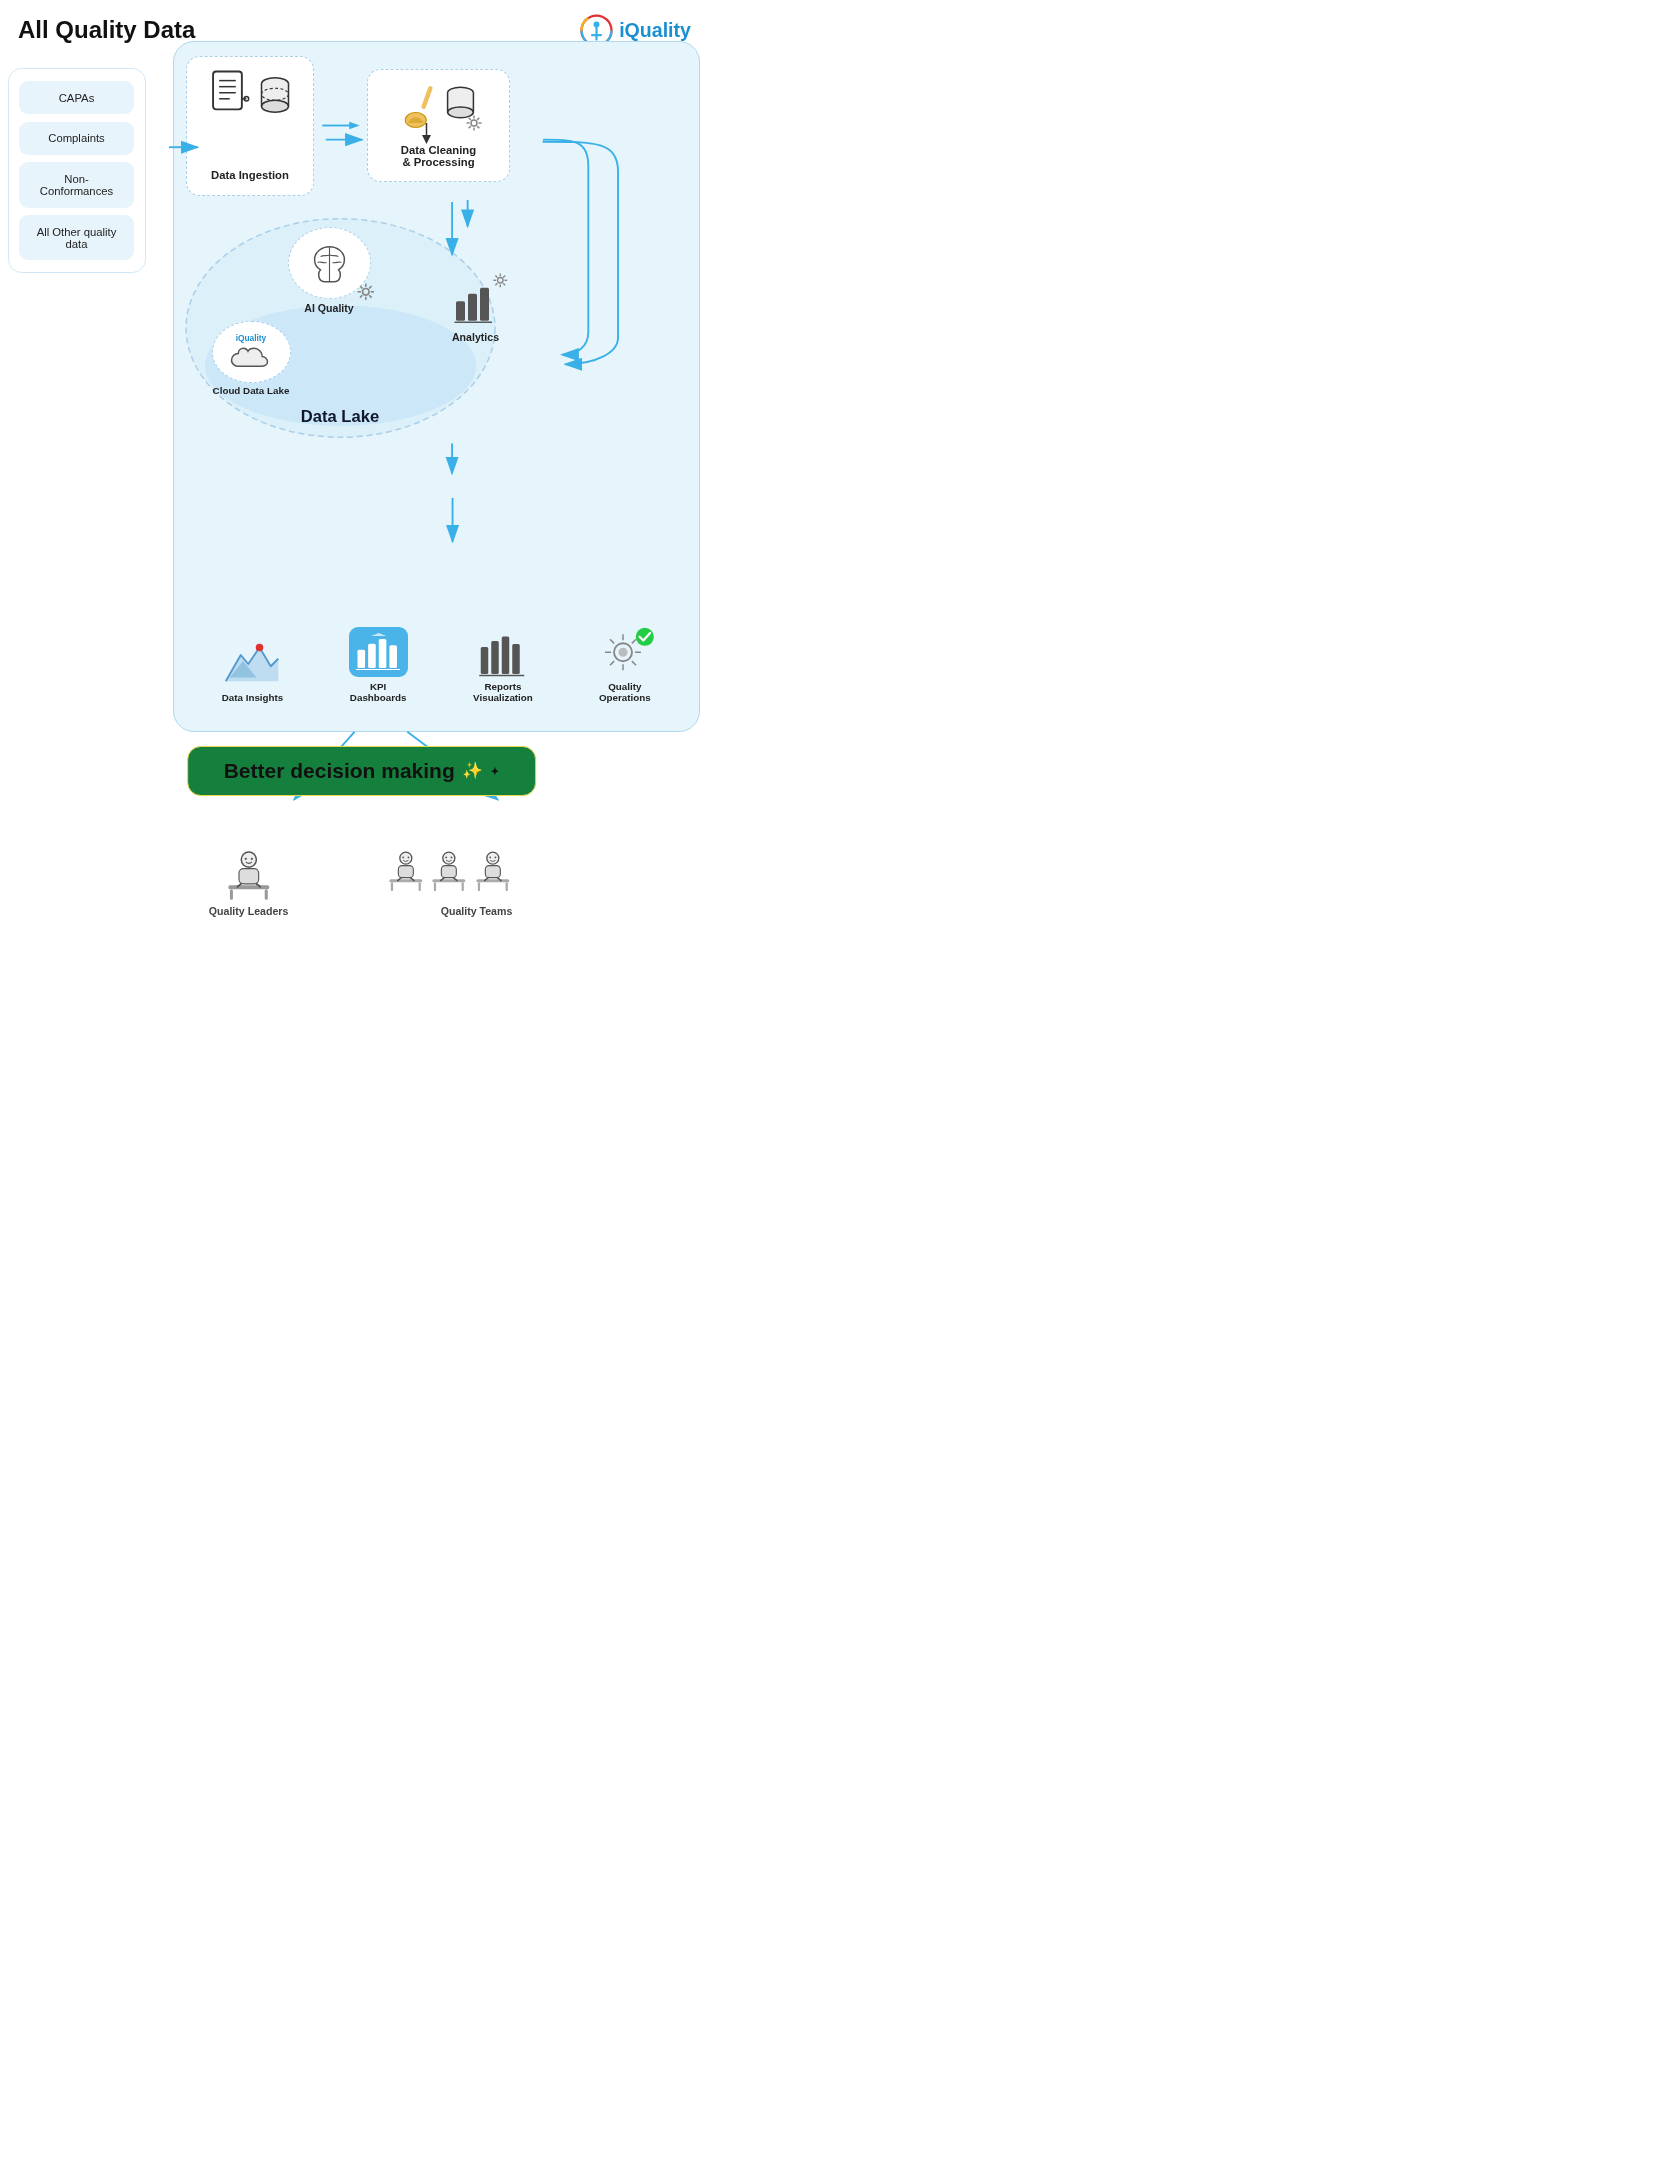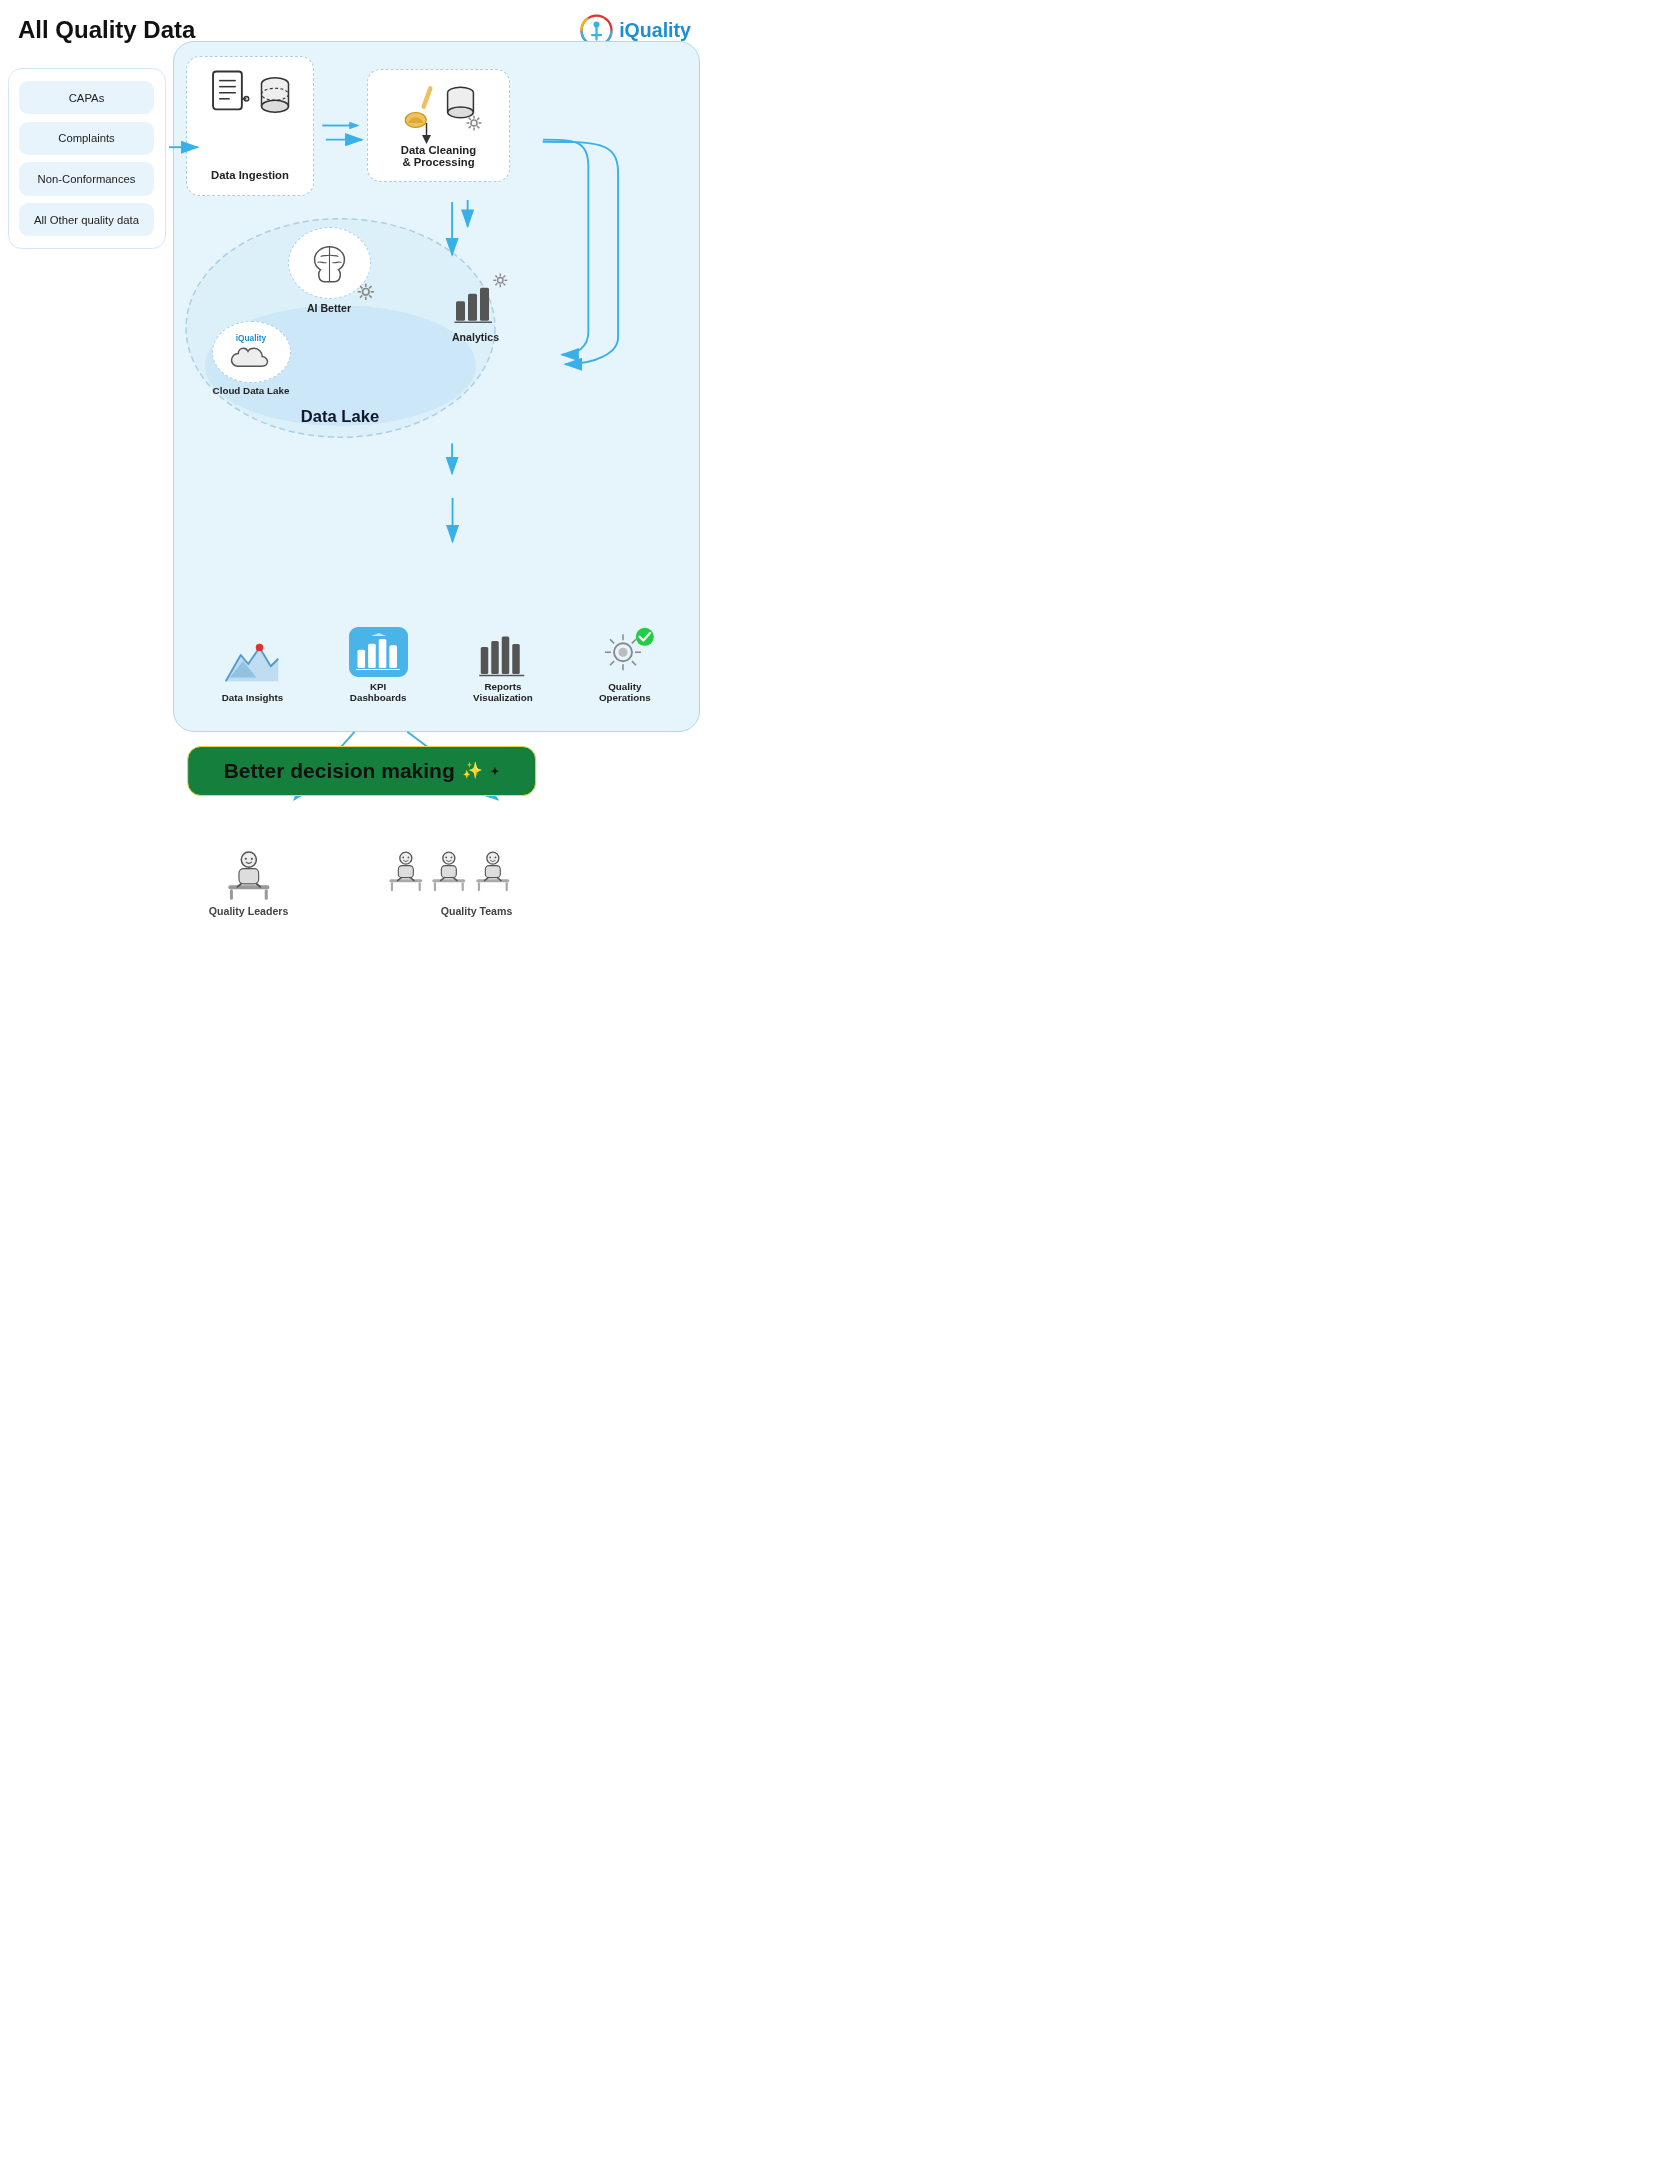--- a/index.html
+++ b/index.html
@@ -38,21 +38,21 @@
       font-size: 19.6px;
       font-weight: 700;
       color: #1a8fd1;
     }
 
     
     .left-panel {
       position: absolute;
       left: 7.5px;
       top: 68px;
-      width: 158px;
+      width: 138px;
       background: #fff;
       border-radius: 13.6px;
       border: 1.1px solid #d0e8f7;
       padding: 12px 10.6px;
       display: flex;
       flex-direction: column;
       gap: 7.5px;
       z-index: 10;
     }
     .left-item {
@@ -274,21 +274,21 @@
                 <line x1="12" y1="18" x2="12" y2="22"></line>
               <line x1="2" y1="12" x2="6" y2="12"></line>
                 <line x1="18" y1="12" x2="22" y2="12"></line>
               <line x1="4.9" y1="4.9" x2="7.8" y2="7.8"></line>
                 <line x1="16.2" y1="16.2" x2="19.1" y2="19.1"></line>
               <line x1="19.1" y1="4.9" x2="16.2" y2="7.8"></line>
                 <line x1="7.8" y1="16.2" x2="4.9" y2="19.1"></line>
             </g>
           </svg>
         </div>
-        <span style="font-size:10.6px; font-weight:600; color:#222;">AI Better</span>
+        <span style="font-size:10.6px; font-weight:600; color:#222;">AI Quality</span>
       </div>
 
       <div style="position:absolute; top:106px; left:30px; display:flex; flex-direction:column; align-items:center; gap:2.3px;">
         <div style="border:1.5px dashed #aacfe8; border-radius:50%; width:79px; height:62px; display:flex; flex-direction:column; align-items:center; justify-content:center; background:#fff; gap:1.5px;">
           <span style="font-size:8.3px; font-weight:700; color:#1a8fd1;">iQuality</span>
           <svg width="42" height="26" viewBox="0 0 56 34">
             <path d="M10 28 C6 28, 2 24, 2 20 C2 15, 6 11, 11 11 C11 7, 14 4, 18 4 C21 4, 23 6, 24 8 C25 6, 28 4, 32 4 C38 4, 43 9, 43 15 C46 15, 50 18, 50 22 C50 26, 46 28, 42 28 Z" fill="#eee" stroke="#555" stroke-width="2"></path>
           </svg>
         </div>
         <span style="font-size:9.8px; font-weight:600; color:#222;">Cloud Data Lake</span>

